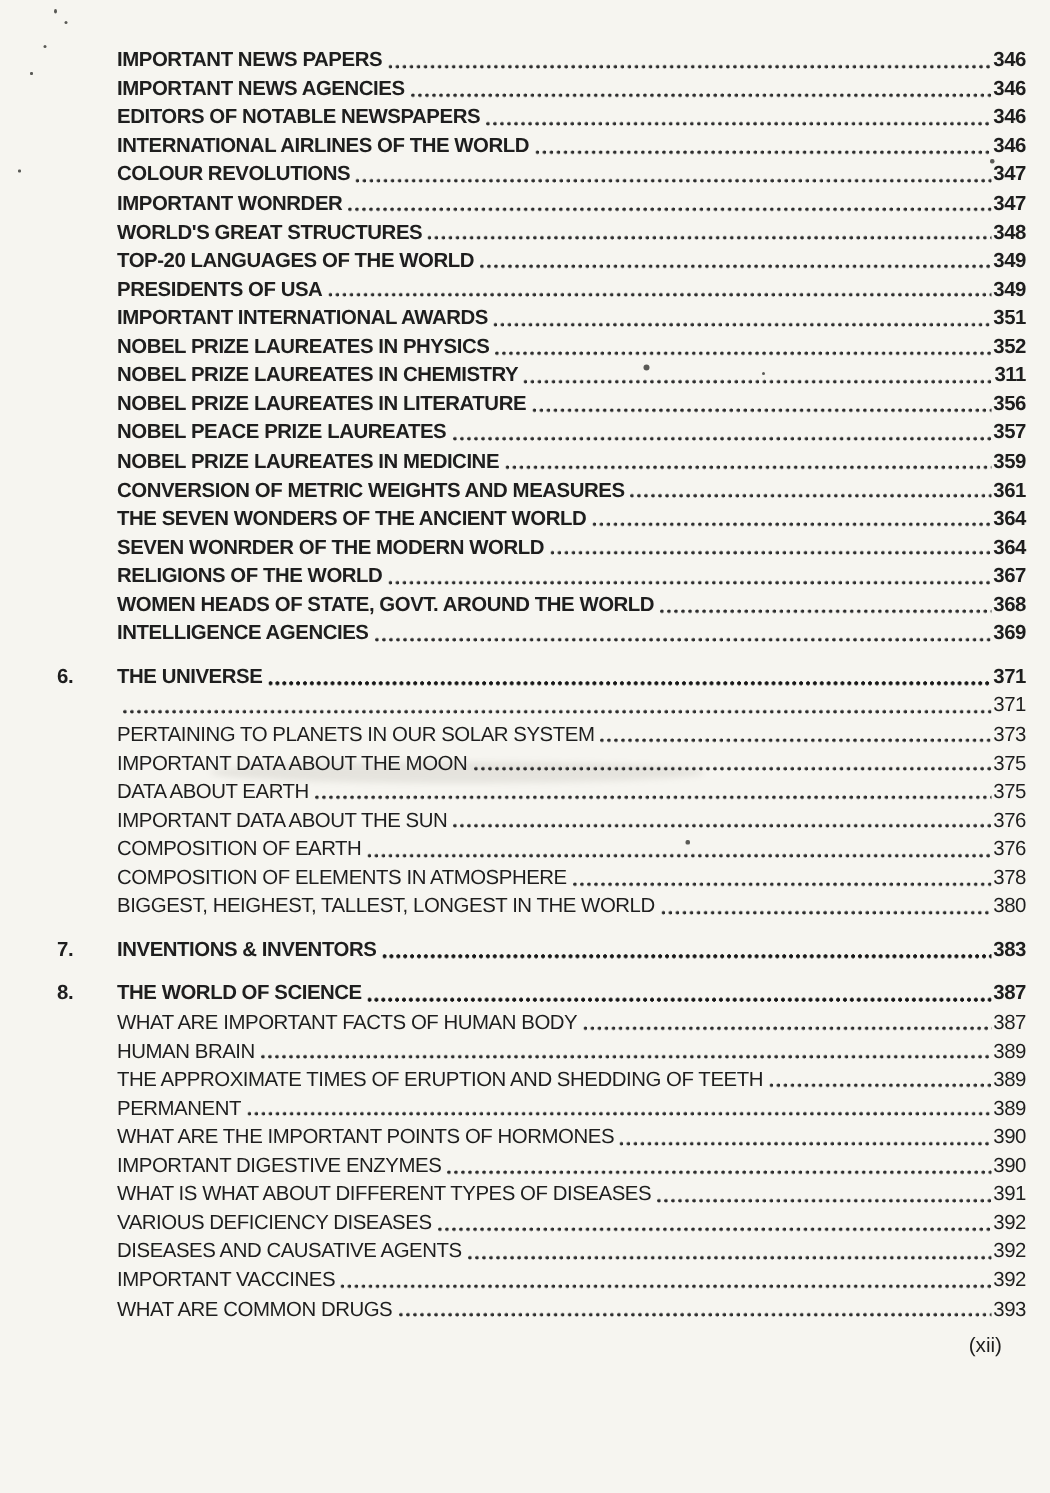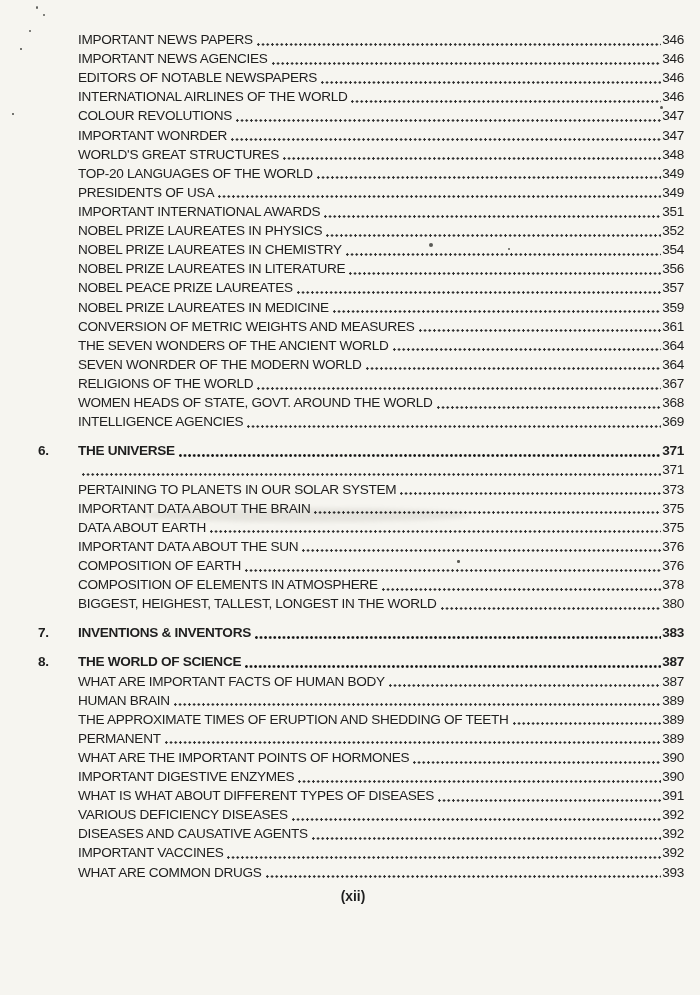--- a/index.html
+++ b/index.html
@@ -20,20 +20,21 @@
     box-sizing: border-box;
     width: 700px;
     height: 995px;
     padding: 30px 16px 0 38px;
   }
   .toc-section {
     margin-top: 10px;
   }
   .toc-section:first-child {
     margin-top: 0;
+    font-weight: bold;
   }
   .toc-row {
     display: flex;
     align-items: baseline;
     height: 19.12px;
     font-size: 13.6px;
     letter-spacing: -0.3px;
     line-height: 19.12px;
     white-space: nowrap;
   }
@@ -60,23 +61,23 @@
   .toc-row.head {
     font-weight: 700;
   }
   .toc-row.head .leader {
     background-image: radial-gradient(circle at 1.4px 1.5px, #161616 1.18px, rgba(0,0,0,0) 1.5px);
     background-size: 4.6px 3px;
   }
   .footer {
     margin-top: 7px;
     width: 630px;
-    text-align: center;
+    text-align: right;
     font-size: 13.8px;
-    font-weight: 700;
+    font-weight: 400;
   }
   
   .speckle {
     position: absolute;
     background: #5a5a56;
     border-radius: 50%;
   }
   .smudge {
     position: absolute;
     background: #9a968c;
@@ -165,21 +166,21 @@
         <div class="toc-row">
     <span class="num"></span>
     <span class="label">NOBEL PRIZE LAUREATES IN PHYSICS</span>
     <span class="leader"></span>
     <span class="pageno">352</span>
   </div>
         <div class="toc-row">
     <span class="num"></span>
     <span class="label">NOBEL PRIZE LAUREATES IN CHEMISTRY</span>
     <span class="leader"></span>
-    <span class="pageno">354</span>
+    <span class="pageno">311</span>
   </div>
         <div class="toc-row">
     <span class="num"></span>
     <span class="label">NOBEL PRIZE LAUREATES IN LITERATURE</span>
     <span class="leader"></span>
     <span class="pageno">356</span>
   </div>
         <div class="toc-row">
     <span class="num"></span>
     <span class="label">NOBEL PEACE PRIZE LAUREATES</span>
@@ -242,21 +243,21 @@
     <span class="pageno">371</span>
   </div>
         <div class="toc-row">
     <span class="num"></span>
     <span class="label">PERTAINING TO PLANETS IN OUR SOLAR SYSTEM</span>
     <span class="leader"></span>
     <span class="pageno">373</span>
   </div>
         <div class="toc-row">
     <span class="num"></span>
-    <span class="label">IMPORTANT DATA ABOUT THE BRAIN</span>
+    <span class="label">IMPORTANT DATA ABOUT THE MOON</span>
     <span class="leader"></span>
     <span class="pageno">375</span>
   </div>
         <div class="toc-row">
     <span class="num"></span>
     <span class="label">DATA ABOUT EARTH</span>
     <span class="leader"></span>
     <span class="pageno">375</span>
   </div>
         <div class="toc-row">

